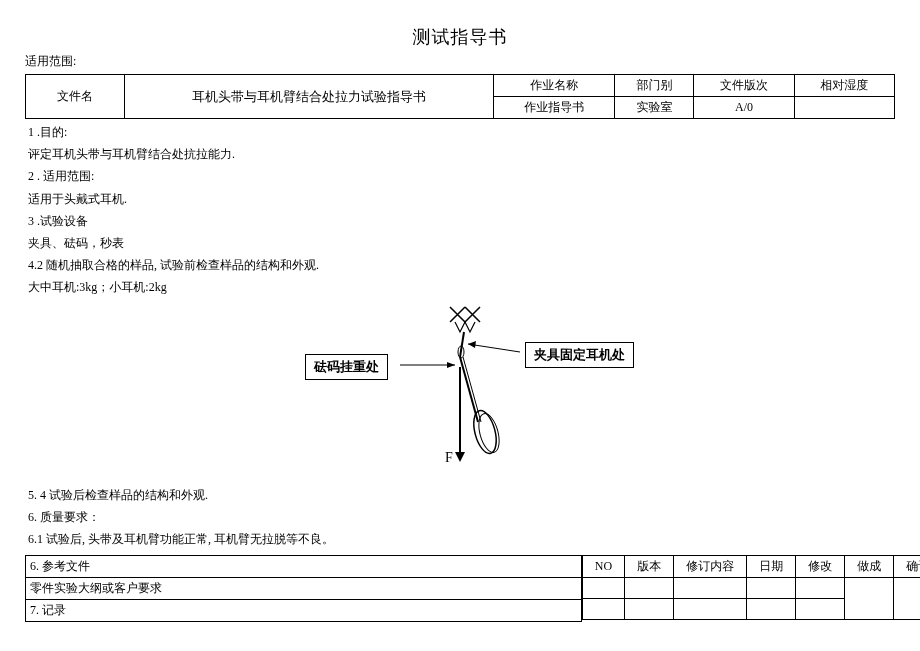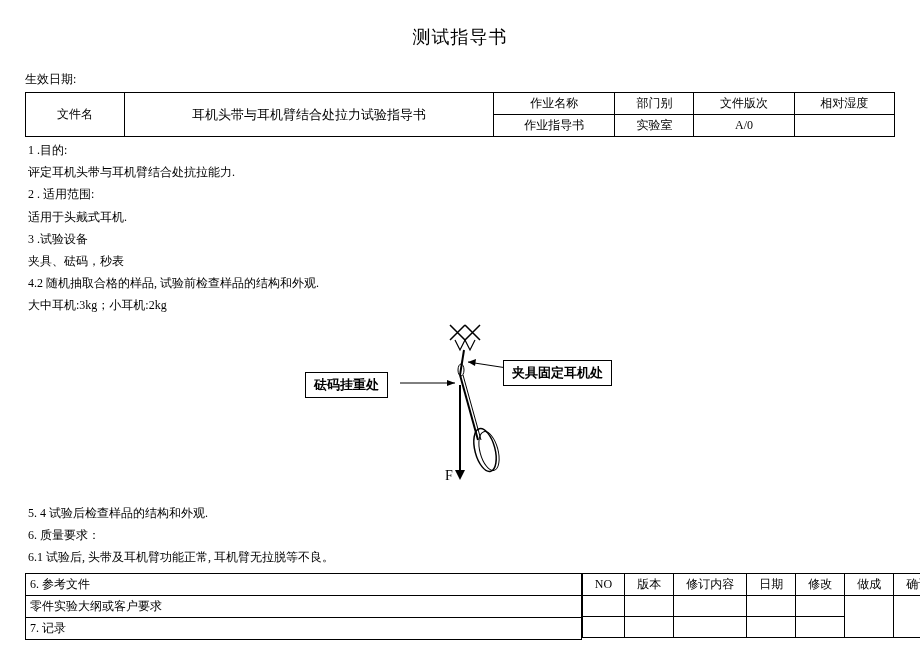--- a/index.html
+++ b/index.html
@@ -7,21 +7,21 @@
       font-size: 12px;
       margin: 0;
       padding: 25px 25px 25px 25px;
       background: #fff;
       color: #000;
       width: 870px;
     }
     .title {
       text-align: center;
       font-size: 18px;
-      margin-bottom: 22px;
+      margin-bottom: 4px;
       letter-spacing: 1px;
     }
     .eff-date {
       font-size: 12px;
       margin-bottom: 4px;
     }
     table {
       border-collapse: collapse;
       width: 100%;
     }
@@ -86,21 +86,21 @@
       margin-top: 6px;
     }
     .footer-left-wrap { width: 64%; }
     .footer-right-wrap { width: 36%; }
     table.footer-right { width:100%; border-collapse:collapse; }
   </style>
 </head>
 <body>
 
 <div class="title">测试指导书</div>
-<div class="eff-date">生效日期:</div>
+<div class="eff-date">适用范围:</div>
 
 <table class="header-tbl">
   <tbody>
       <tr>
     <td rowspan="2" style="width:90px;">文件名</td>
     <td rowspan="2" style="width:360px;font-size:13px;">耳机头带与耳机臂结合处拉力试验指导书</td>
     <td>作业名称</td>
     <td>部门别</td>
     <td>文件版次</td>
     <td>相对湿度</td>
@@ -120,21 +120,21 @@
   <p>2  . 适用范围:</p>
   <p>适用于头戴式耳机.</p>
   <p>3  .试验设备</p>
   <p>夹具、砝码，秒表</p>
   <p>4.2 随机抽取合格的样品, 试验前检查样品的结构和外观.</p>
   <p>大中耳机:3kg；小耳机:2kg</p>
 </div>
 
 <div class="diagram-area">
   <div class="label-box" style="top:52px; left:280px;">砝码挂重处</div>
-  <div class="label-box" style="top:40px; left:478px;">夹具固定耳机处</div>
+  <div class="label-box" style="top:40px; left:500px;">夹具固定耳机处</div>
 
   <svg class="diagram-svg" width="300" height="175" viewBox="0 0 300 175">
 
     <g stroke="#000" stroke-width="1.5" fill="none">
       <path d="M140 5 L155 20 M155 5 L140 20"></path>
       <path d="M155 5 L170 20 M170 5 L155 20"></path>
     </g>
 
     <path d="M145 20 L150 30 L155 20 M155 20 L160 30 L165 20" stroke="#000" stroke-width="1.2" fill="none"></path>
 

